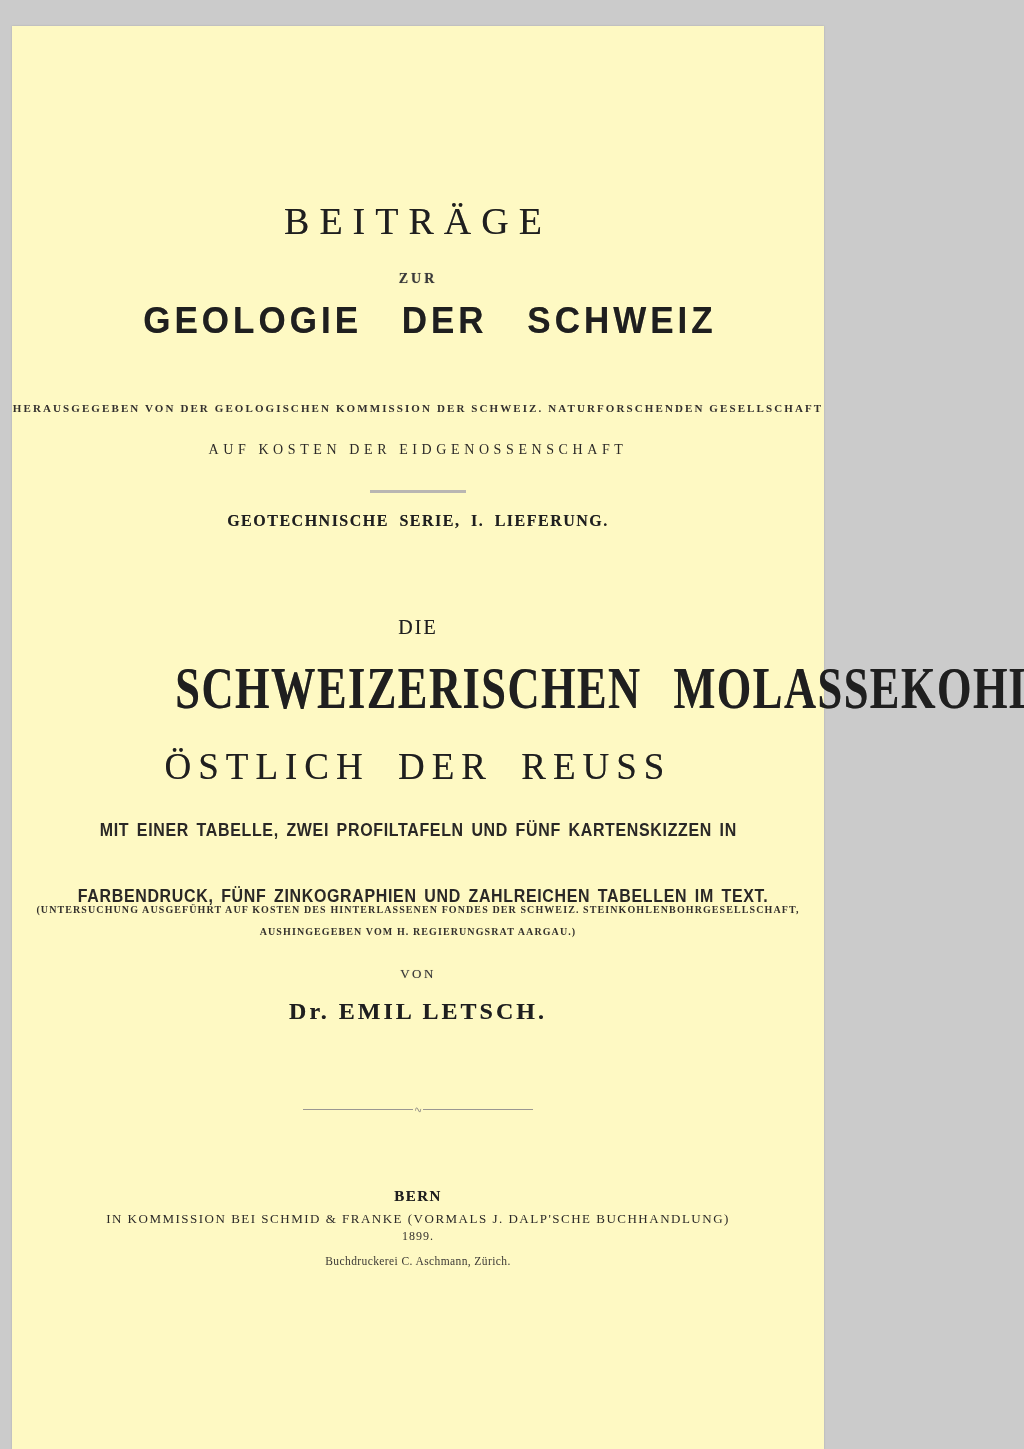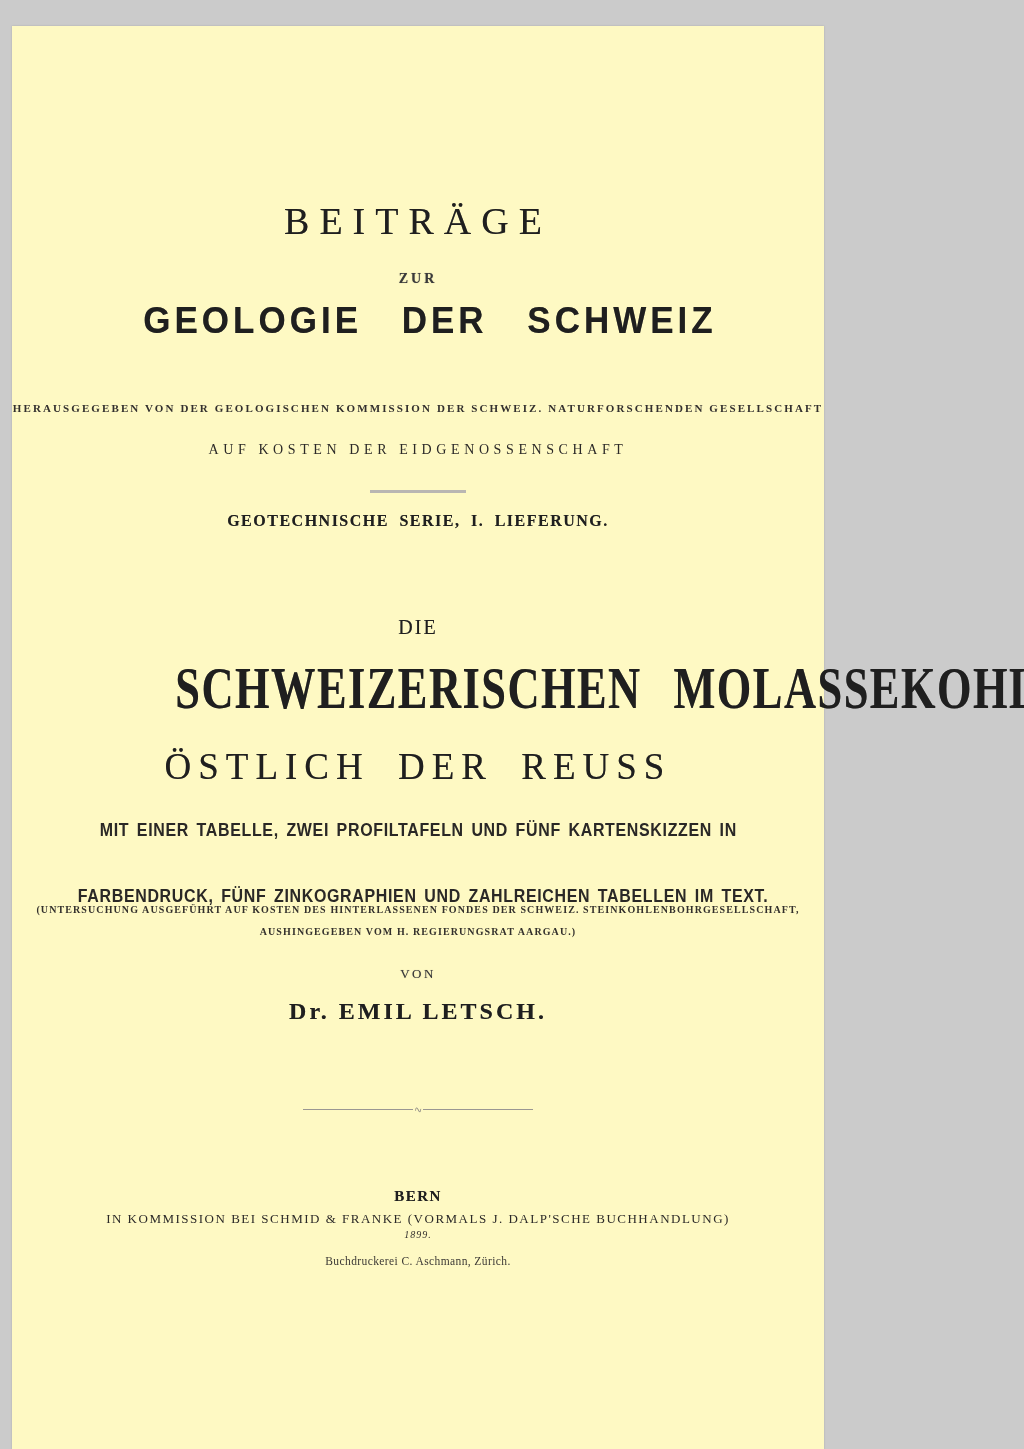--- a/index.html
+++ b/index.html
@@ -112,21 +112,21 @@
   .t-bern{
     top:1163px;
     font-size:15px; font-weight:bold; letter-spacing:1.5px;
   }
   .t-publisher{
     top:1186px;
     font-size:13px; letter-spacing:1.5px; color:#2c2a28;
   }
   .t-year{
     top:1204px;
-    font-size:10px; letter-spacing:1px; color:#33302e;font-style:italic;
+    font-size:12px; letter-spacing:1px; color:#33302e;
   }
   .t-printer{
     top:1230px;
     font-size:11.5px; letter-spacing:0.4px; color:#3c3935;
   }
 </style>
 </head>
 <body>
 
 <div class="page">

